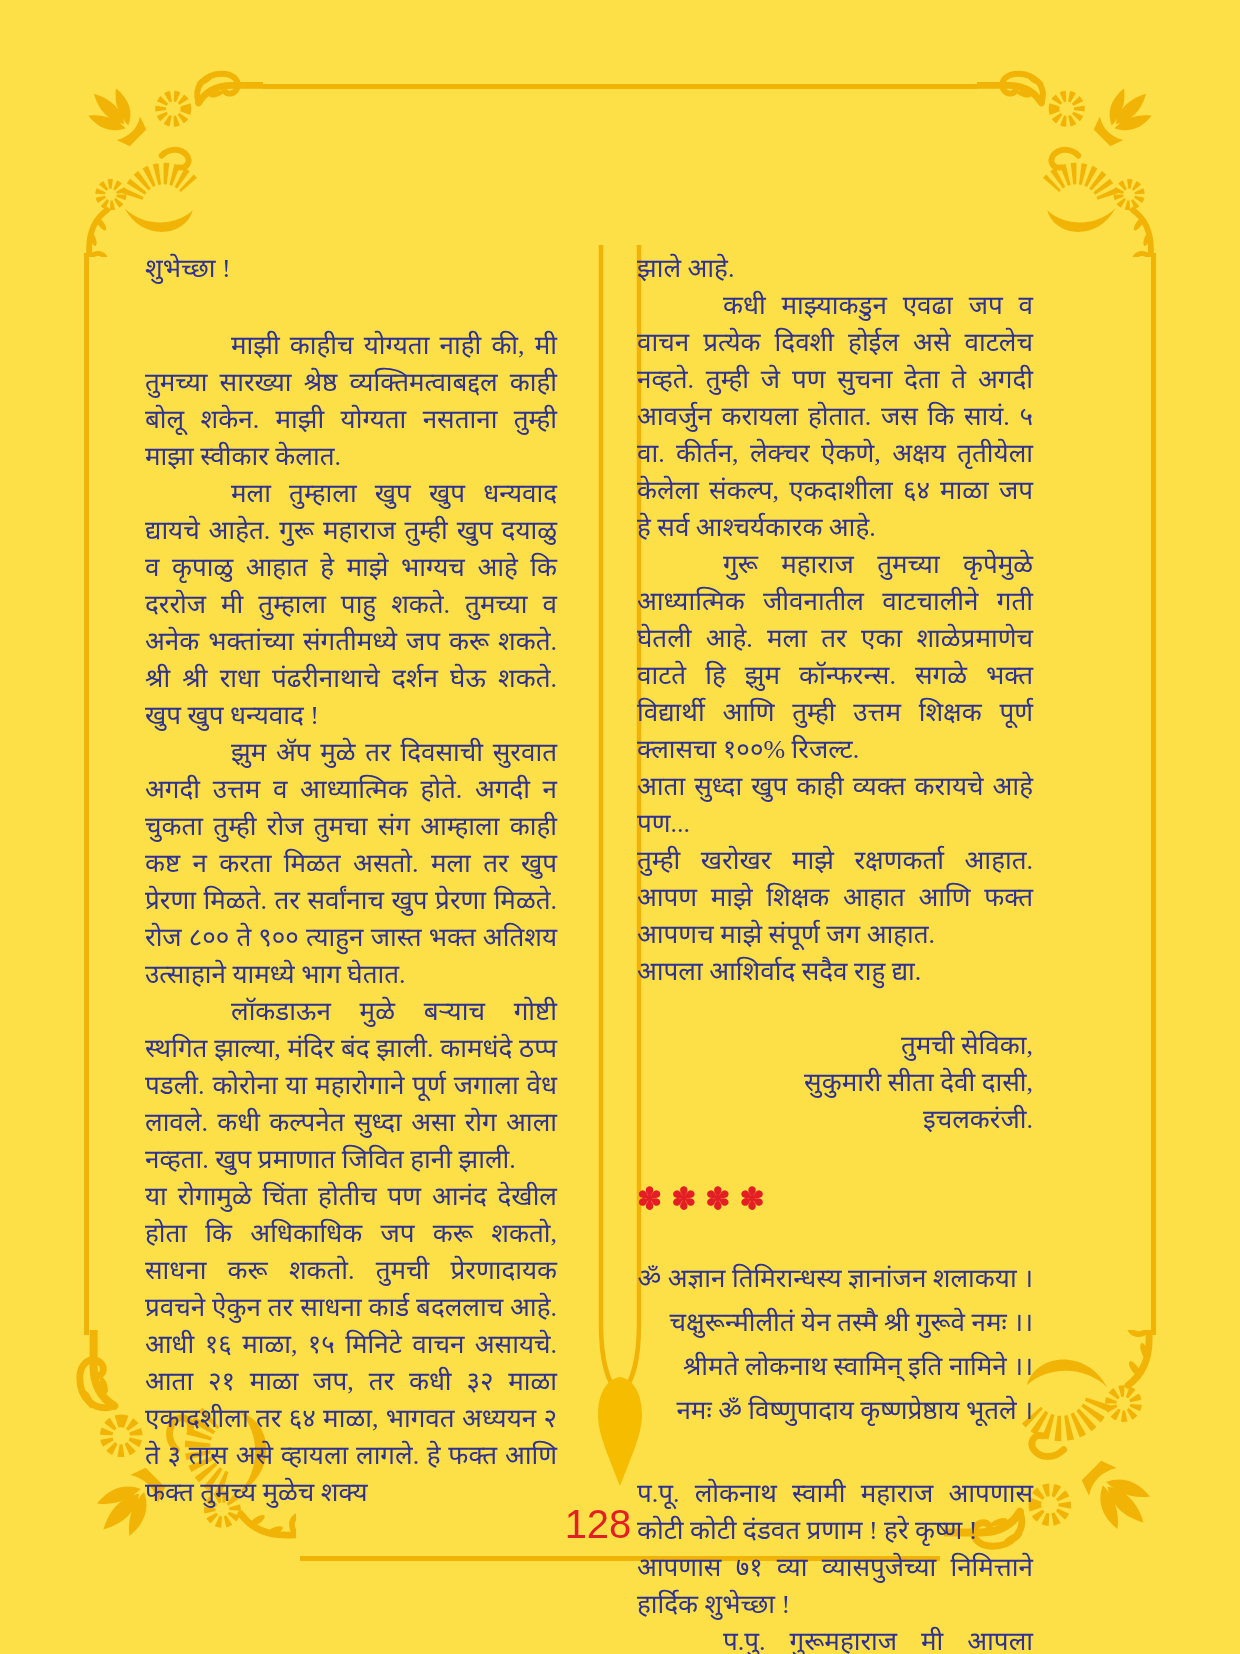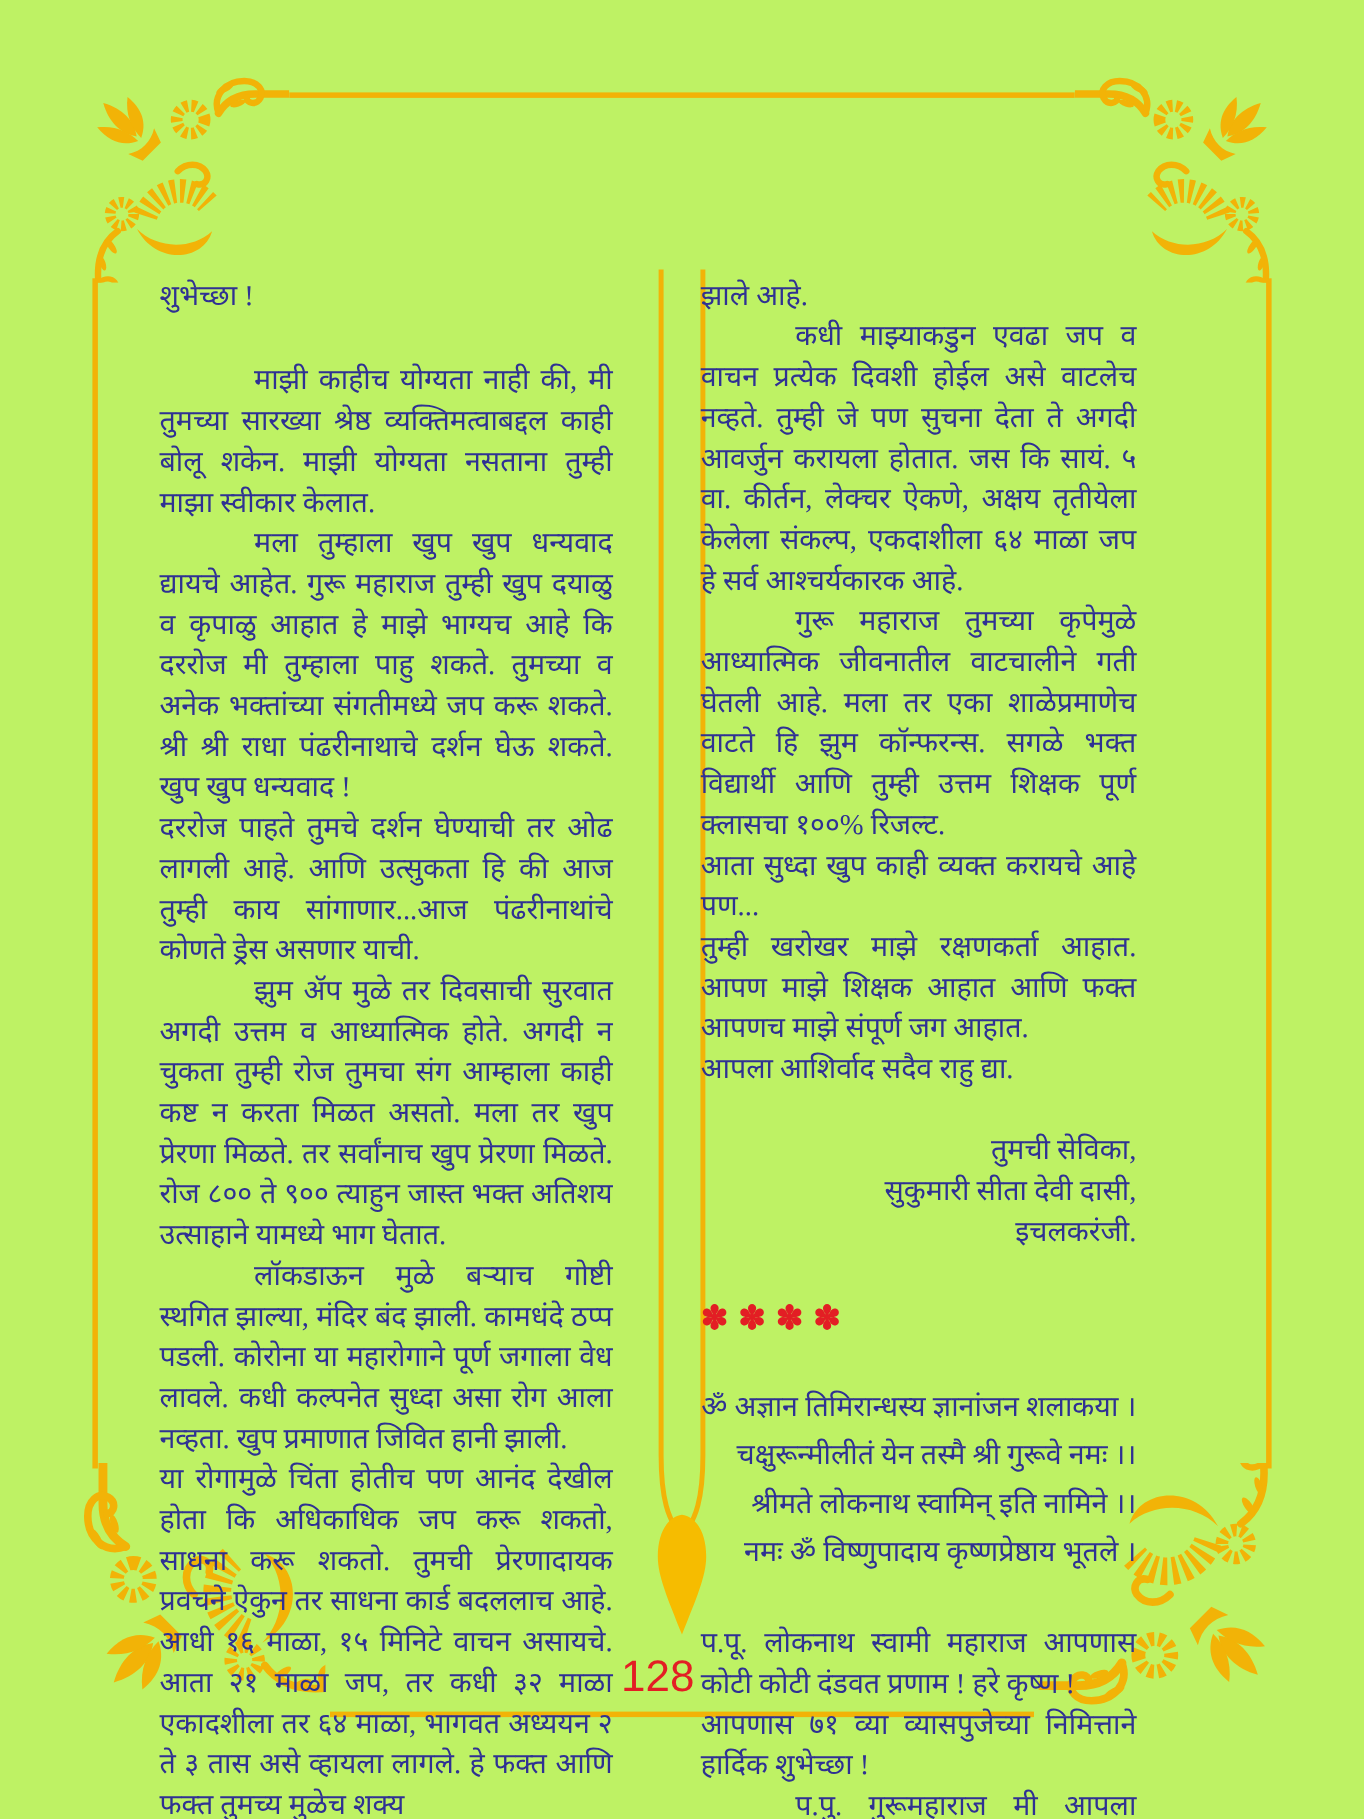--- a/index.html
+++ b/index.html
@@ -1,19 +1,19 @@
 <!DOCTYPE html>
 <html><head>
 <meta charset="utf-8">
 <style>
   html,body{margin:0;padding:0;background:#e8e0c8;}
   .page{
     position:relative;
     width:1240px;height:1654px;
-    background:#bef264;
+    background:#fde047;
     overflow:hidden;
     font-family:"Liberation Serif","DejaVu Serif",serif;
   }
   
   .bline{position:absolute;background:#F2B307;}
   .bl-top{left:263px;top:84px;width:714px;height:5px;}
   .bl-bottom{left:300px;top:1556px;width:640px;height:5px;}
   .bl-left{left:84px;top:253px;width:5px;height:1082px;}
   .bl-right{left:1151px;top:253px;width:5px;height:1082px;}
   
@@ -91,21 +91,20 @@
   <svg class="divider" viewBox="0 0 54 1245" aria-hidden="true">
     <path d="M8,2 V1080 C8,1118 14,1140 27,1152" fill="none" stroke="#F2B307" stroke-width="4.5"></path>
     <path d="M46,2 V1080 C46,1118 40,1140 27,1152" fill="none" stroke="#F2B307" stroke-width="4.5"></path>
     <path d="M27,1243 C14,1210 5,1190 5,1172 C5,1150 14,1136 27,1134 C40,1136 49,1150 49,1172 C49,1190 40,1210 27,1243 Z" fill="#F6BC00"></path>
   </svg>
 
   <div class="col col-left">
     <p class="heading">शुभेच्छा !</p>
     <p class="para indent">माझी काहीच योग्यता नाही की, मी तुमच्या सारख्या श्रेष्ठ व्यक्तिमत्वाबद्दल काही बोलू शकेन. माझी योग्यता नसताना तुम्ही माझा स्वीकार केलात.</p>
     <p class="para indent">मला तुम्हाला खुप खुप धन्यवाद द्यायचे आहेत. गुरू महाराज तुम्ही खुप दयाळु व कृपाळु आहात हे माझे भाग्यच आहे कि दररोज मी तुम्हाला पाहु शकते. तुमच्या व अनेक भक्तांच्या संगतीमध्ये जप करू शकते. श्री श्री राधा पंढरीनाथाचे दर्शन घेऊ शकते. खुप खुप धन्यवाद !</p>
-    <p class="para">दररोज पाहते तुमचे दर्शन घेण्याची तर ओढ लागली आहे. आणि उत्सुकता हि की आज तुम्ही काय सांगाणार...आज पंढरीनाथांचे कोणते ड्रेस असणार याची.</p>
     <p class="para indent">झुम ॲप मुळे तर दिवसाची सुरवात अगदी उत्तम व आध्यात्मिक होते. अगदी न चुकता तुम्ही रोज तुमचा संग आम्हाला काही कष्ट न करता मिळत असतो. मला तर खुप प्रेरणा मिळते. तर सर्वांनाच खुप प्रेरणा मिळते. रोज ८०० ते ९०० त्याहुन जास्त भक्त अतिशय उत्साहाने यामध्ये भाग घेतात.</p>
     <p class="para indent">लॉकडाऊन मुळे बऱ्याच गोष्टी स्थगित झाल्या, मंदिर बंद झाली. कामधंदे ठप्प पडली. कोरोना या महारोगाने पूर्ण जगाला वेध लावले. कधी कल्पनेत सुध्दा असा रोग आला नव्हता. खुप प्रमाणात जिवित हानी झाली.</p>
     <p class="para">या रोगामुळे चिंता होतीच पण आनंद देखील होता कि अधिकाधिक जप करू शकतो, साधना करू शकतो.    तुमची प्रेरणादायक प्रवचने ऐकुन तर साधना कार्ड बदललाच आहे. आधी १६ माळा, १५ मिनिटे वाचन असायचे. आता २१ माळा जप, तर कधी ३२ माळा एकादशीला तर ६४ माळा, भागवत अध्ययन २ ते ३ तास असे व्हायला लागले. हे फक्त आणि फक्त तुमच्य मुळेच शक्य</p>
   </div>
 
   <div class="col col-right">
     <p class="para">झाले आहे.</p>
     <p class="para indent">कधी माझ्याकडुन एवढा जप व वाचन प्रत्येक दिवशी होईल असे वाटलेच नव्हते. तुम्ही जे पण सुचना देता ते अगदी आवर्जुन करायला होतात. जस कि सायं. ५ वा. कीर्तन, लेक्चर ऐकणे, अक्षय तृतीयेला केलेला संकल्प, एकदाशीला ६४ माळा जप हे सर्व आश्चर्यकारक आहे.</p>
     <p class="para indent">गुरू महाराज तुमच्या कृपेमुळे आध्यात्मिक जीवनातील वाटचालीने गती घेतली आहे. मला तर एका शाळेप्रमाणेच वाटते हि झुम कॉन्फरन्स. सगळे भक्त विद्यार्थी आणि तुम्ही उत्तम शिक्षक पूर्ण क्लासचा १००% रिजल्ट.</p>
     <p class="para">आता सुध्दा खुप काही व्यक्त करायचे आहे पण...</p>

